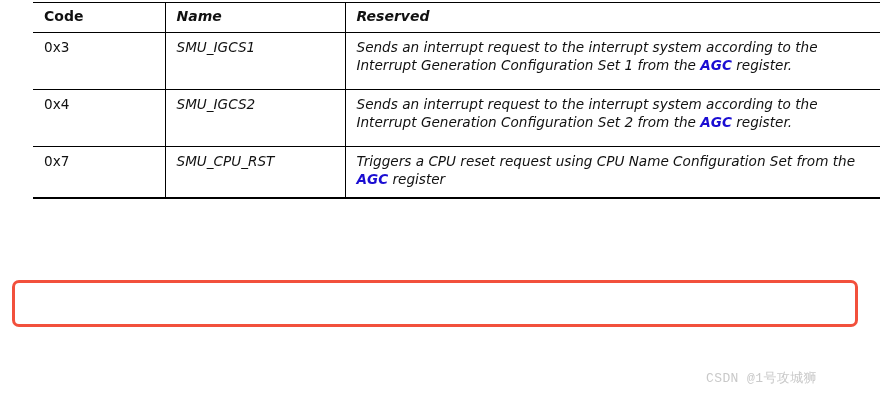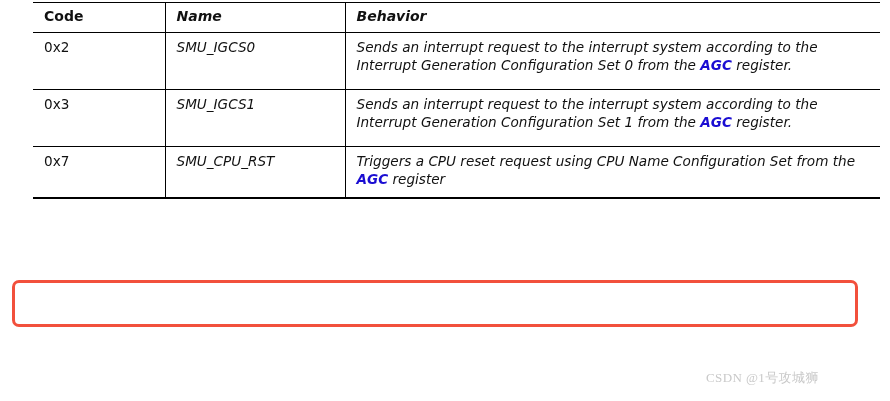--- a/index.html
+++ b/index.html
@@ -90,51 +90,51 @@
 
   
   .watermark {
     position: absolute;
     left: 706px;
     top: 369px;
     font-size: 13px;
     color: #c9c9c9;
     letter-spacing: 0.4px;
     white-space: nowrap;
-    font-family: Liberation Serif, serif;
+    font-family: Liberation Mono, monospace;
   }
 </style>
 </head>
 <body>
 
 <div class="page">
 
   <table class="reg-table">
     <colgroup>
       <col class="c-code">
       <col class="c-name">
       <col class="c-behavior">
     </colgroup>
     <thead>
       <tr>
         <th>Code</th>
         <th class="sep">Name</th>
-        <th class="sep">Behavior</th>
+        <th class="sep">Reserved</th>
       </tr>
     </thead>
     <tbody id="table-body">
         <tr>
-          <td class="h-2">0x2</td>
-          <td class="sep h-2">SMU_IGCS0</td>
-          <td class="sep h-2"><span>Sends an interrupt request to the interrupt system according to the Interrupt Generation Configuration Set 0 from the </span><span class="reg-ref">AGC</span><span> register.</span></td>
-        </tr>
-        <tr>
           <td class="h-2">0x3</td>
           <td class="sep h-2">SMU_IGCS1</td>
           <td class="sep h-2"><span>Sends an interrupt request to the interrupt system according to the Interrupt Generation Configuration Set 1 from the </span><span class="reg-ref">AGC</span><span> register.</span></td>
+        </tr>
+        <tr>
+          <td class="h-2">0x4</td>
+          <td class="sep h-2">SMU_IGCS2</td>
+          <td class="sep h-2"><span>Sends an interrupt request to the interrupt system according to the Interrupt Generation Configuration Set 2 from the </span><span class="reg-ref">AGC</span><span> register.</span></td>
         </tr>
         <tr class="last-row">
           <td class="h-3">0x7</td>
           <td class="sep h-3">SMU_CPU_RST</td>
           <td class="sep h-3"><span>Triggers a CPU reset request using CPU Name Configuration Set from the </span><span class="reg-ref">AGC</span><span> register</span></td>
         </tr>
       </tbody>
   </table>
 
   <div class="highlight-box" style="border-color: rgb(242, 80, 60);"></div>

